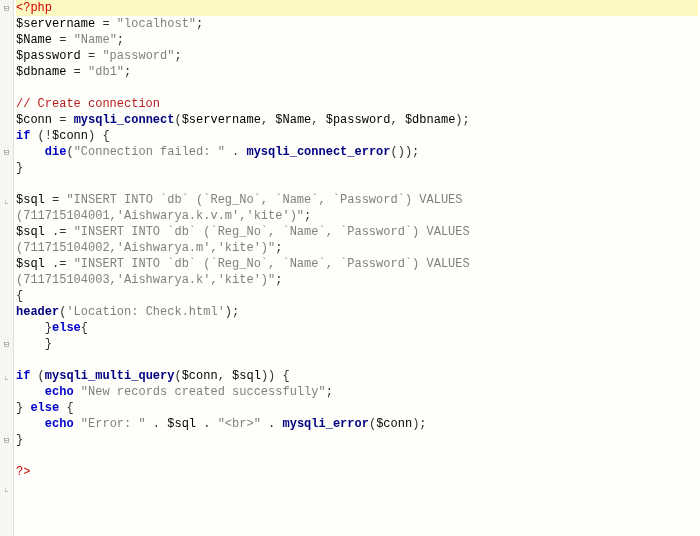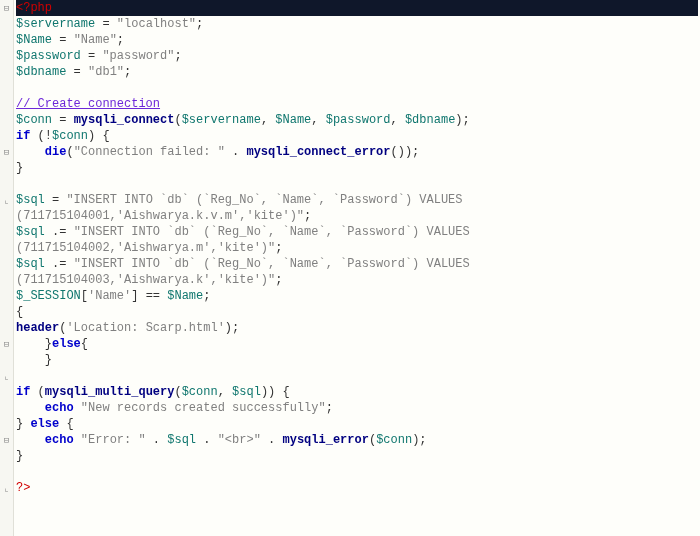--- a/index.html
+++ b/index.html
@@ -37,28 +37,28 @@
   padding: 0 2px;
   line-height: 16px;
   position: relative;
 }
 .line {
   height: 16px;
   white-space: pre;
   position: relative;
 }
 .line.hl {
-  background: #0f172a;
+  background: #fef9c3;
 }
 .k-red { color: #d00000; }
 .k-blue { color: #0000cc; font-weight: bold; }
-.k-var { color: #0f766e; }
+.k-var { color: #000000; }
 .k-str { color: #808080; }
 .k-func { color: #000080; font-weight: bold; }
-.k-comment { color: #6d28d9; text-decoration: underline; }
+.k-comment { color: #b91c1c; }
 .k-text { color: #333; }
 .k-paren { color: #333; }
 </style>
 </head>
 <body>
 
 <div class="editor">
   <div class="gutter" id="gutter">
       <div class="fold">⊟</div>
       <div class="fold"></div>
@@ -107,23 +107,22 @@
       <div class="line"><span class="k-blue">if</span><span class="k-text"> (!</span><span class="k-var">$conn</span><span class="k-text">) {</span></div>
       <div class="line"><span class="k-text">    </span><span class="k-blue">die</span><span class="k-paren">(</span><span class="k-str">"Connection failed: "</span><span class="k-text"> . </span><span class="k-func">mysqli_connect_error</span><span class="k-paren">())</span><span class="k-text">;</span></div>
       <div class="line"><span class="k-text">}</span></div>
       <div class="line"><span></span></div>
       <div class="line"><span class="k-var">$sql</span><span class="k-text"> = </span><span class="k-str">"INSERT INTO `db` (`Reg_No`, `Name`, `Password`) VALUES</span></div>
       <div class="line"><span class="k-str">(711715104001,'Aishwarya.k.v.m','kite')"</span><span class="k-text">;</span></div>
       <div class="line"><span class="k-var">$sql</span><span class="k-text"> .= </span><span class="k-str">"INSERT INTO `db` (`Reg_No`, `Name`, `Password`) VALUES</span></div>
       <div class="line"><span class="k-str">(711715104002,'Aishwarya.m','kite')"</span><span class="k-text">;</span></div>
       <div class="line"><span class="k-var">$sql</span><span class="k-text"> .= </span><span class="k-str">"INSERT INTO `db` (`Reg_No`, `Name`, `Password`) VALUES</span></div>
       <div class="line"><span class="k-str">(711715104003,'Aishwarya.k','kite')"</span><span class="k-text">;</span></div>
-      <div class="line"><span class="k-var">$_SESSION</span><span class="k-text">[</span><span class="k-str">'Name'</span><span class="k-text">] == </span><span class="k-var">$Name</span><span class="k-text">;</span></div>
       <div class="line"><span class="k-text">{</span></div>
-      <div class="line"><span class="k-func">header</span><span class="k-paren">(</span><span class="k-str">'Location: Scarp.html'</span><span class="k-paren">)</span><span class="k-text">;</span></div>
+      <div class="line"><span class="k-func">header</span><span class="k-paren">(</span><span class="k-str">'Location: Check.html'</span><span class="k-paren">)</span><span class="k-text">;</span></div>
       <div class="line"><span class="k-text">    }</span><span class="k-blue">else</span><span class="k-text">{</span></div>
       <div class="line"><span class="k-text">    }</span></div>
       <div class="line"><span></span></div>
       <div class="line"><span class="k-blue">if</span><span class="k-text"> (</span><span class="k-func">mysqli_multi_query</span><span class="k-paren">(</span><span class="k-var">$conn</span><span class="k-text">, </span><span class="k-var">$sql</span><span class="k-paren">))</span><span class="k-text"> {</span></div>
       <div class="line"><span class="k-text">    </span><span class="k-blue">echo</span><span class="k-text"> </span><span class="k-str">"New records created successfully"</span><span class="k-text">;</span></div>
       <div class="line"><span class="k-text">} </span><span class="k-blue">else</span><span class="k-text"> {</span></div>
       <div class="line"><span class="k-text">    </span><span class="k-blue">echo</span><span class="k-text"> </span><span class="k-str">"Error: "</span><span class="k-text"> . </span><span class="k-var">$sql</span><span class="k-text"> . </span><span class="k-str">"&lt;br&gt;"</span><span class="k-text"> . </span><span class="k-func">mysqli_error</span><span class="k-paren">(</span><span class="k-var">$conn</span><span class="k-paren">)</span><span class="k-text">;</span></div>
       <div class="line"><span class="k-text">}</span></div>
       <div class="line"><span></span></div>
       <div class="line"><span class="k-red">?&gt;</span></div>

